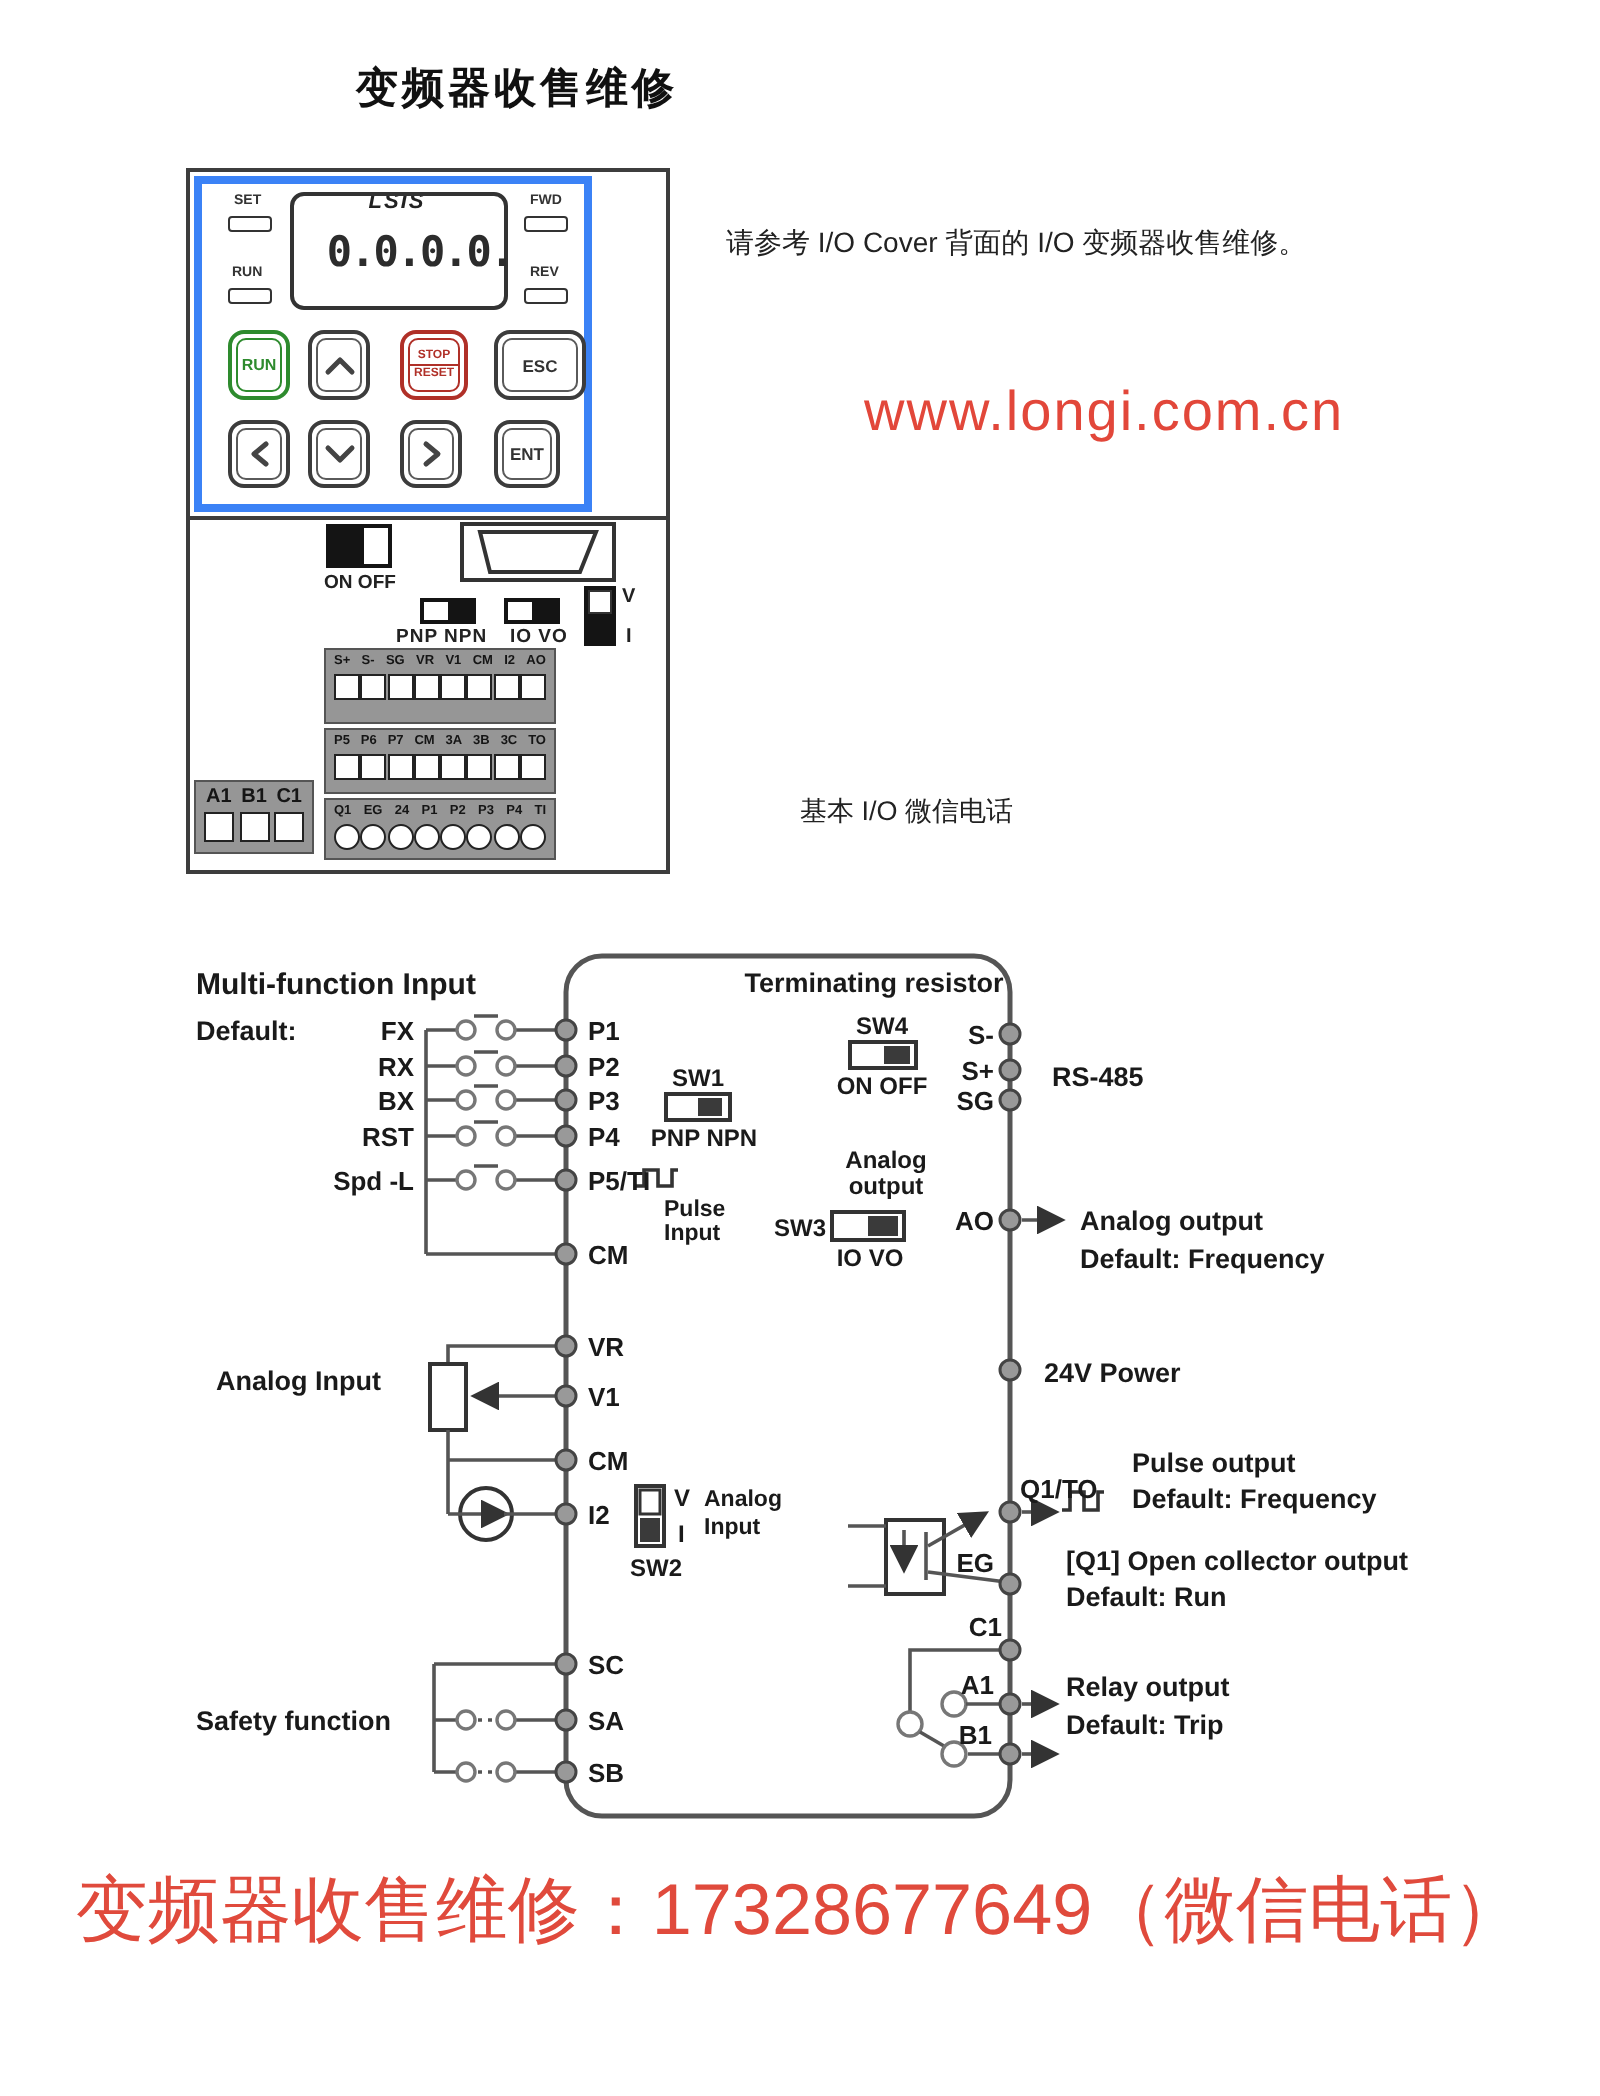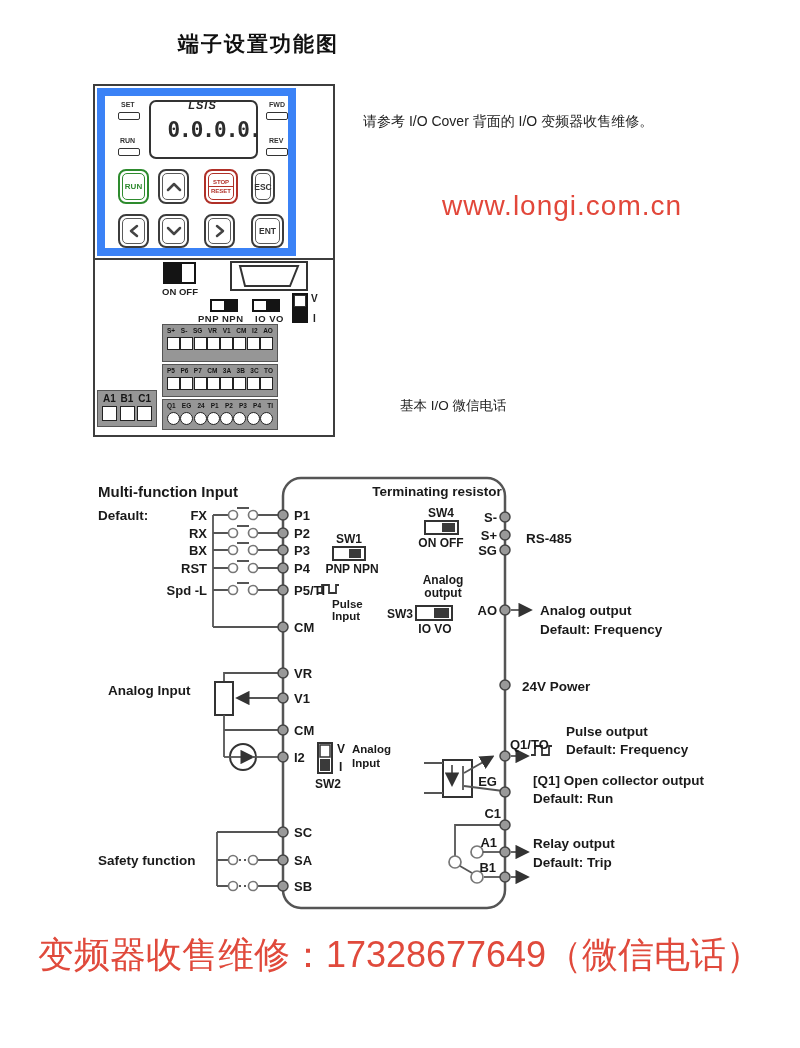--- a/index.html
+++ b/index.html
@@ -4,27 +4,27 @@
 <style>
   * { box-sizing: border-box; margin: 0; padding: 0; }
   html,body { background:#ffffff; }
   body { width:800px; height:1048px; position:relative; font-family:"Liberation Sans",sans-serif; }
   .abs { position:absolute; }
 
   
   .page-title { left:178px; top:30px; font-size:21px; font-weight:bold; color:#111;
                 font-family:"Liberation Serif",serif; letter-spacing:2px; }
   .note-text  { left:363px; top:113px; font-size:14px; color:#222; }
-  .url-text   { left:432px; top:190px; font-size:28px; color:#e2473a; letter-spacing:1px;margin-left:10px; }
+  .url-text   { left:432px; top:190px; font-size:28px; color:#e2473a; letter-spacing:1px; }
   .caption    { left:400px; top:397px; font-size:13.5px; color:#222; }
   .footer     { left:0; top:931px; width:800px; text-align:center; font-size:36px; color:#e04a3c; }
 
   
   .device { left:93px; top:84px; width:242px; height:353px; border:2px solid #3d3d3d; background:#fff; }
-  .panel  { left:2px; top:2px; width:199px; height:168px; border:8px solid #3b82f6; background:#fff; }
+  .panel  { left:2px; top:2px; width:199px; height:168px; border:4px solid #3b82f6; background:#fff; }
   .divider { left:-2px; right:0; top:172px; width:240px; border-top:2px solid #3d3d3d; }
   .brand { left:0; top:3px; width:195px; text-align:center; font-size:11px; font-weight:bold;
            font-style:italic; letter-spacing:1px; color:#222; }
   .led-label { font-size:7px; font-weight:bold; color:#333; }
   .led { width:22px; height:8px; border:1.5px solid #333; border-radius:2px; background:#fff; }
   .display { left:44px; top:4px; width:109px; height:59px; border:2px solid #333; border-radius:7px;
              display:flex; align-items:center; justify-content:center; }
   .display span { font-family:"DejaVu Sans Mono",monospace; font-weight:bold; font-size:21px;
                   color:#2c2c2c; letter-spacing:-1px;margin-left:21px; }
   .btn { border:2px solid #3c3c3c; border-radius:8px; padding:2px; background:#fff; }
@@ -70,21 +70,21 @@
   .boxline { stroke:#555; stroke-width:2.5; fill:#fff; }
   .dot { fill:#999; stroke:#444; stroke-width:1.5; }
   .contact { fill:#fff; stroke:#777; stroke-width:1.7; }
   .swbox { fill:#fff; stroke:#333; stroke-width:2; }
   .swknob { fill:#3a3a3a; }
   .pulse { stroke:#333; stroke-width:1.8; fill:none; }
 </style>
 </head>
 <body>
 
-<div class="abs page-title">端子设置功能图</div>
+<div class="abs page-title">变频器收售维修</div>
 <div class="abs note-text">请参考 I/O Cover 背面的 I/O 变频器收售维修。</div>
 <div class="abs url-text">www.longi.com.cn</div>
 <div class="abs caption">基本 I/O 微信电话</div>
 <div class="abs footer">变频器收售维修：17328677649（微信电话）</div>
 
 <div class="abs device">
   <div class="abs panel">
     <div class="abs brand">LSIS</div>
     <div class="abs led-label" style="left:16px;top:5px">SET</div>
     <div class="abs led" style="left:13px;top:16px"></div>
@@ -110,21 +110,21 @@
           </svg>
         </div>
     </div>
     <div class="abs btn btn-red" style="left:99px;top:73px;width:34px;height:35px">
       <div class="btn-inner">
         <span>STOP</span>
         <span class="stop-sep"></span>
         <span>RESET</span>
       </div>
     </div>
-    <div class="abs btn" style="left:146px;top:73px;width:24px;height:35px">
+    <div class="abs btn" style="left:146px;top:73px;width:46px;height:35px">
       <div class="btn-inner">
           <span>ESC</span>
         </div>
     </div>
 
     <div class="abs btn" style="left:13px;top:118px;width:31px;height:34px">
       <div class="btn-inner">
           <svg class="arrow-svg" width="14" height="16">
             <polyline points="10,3 4,8 10,13"></polyline>
           </svg>

